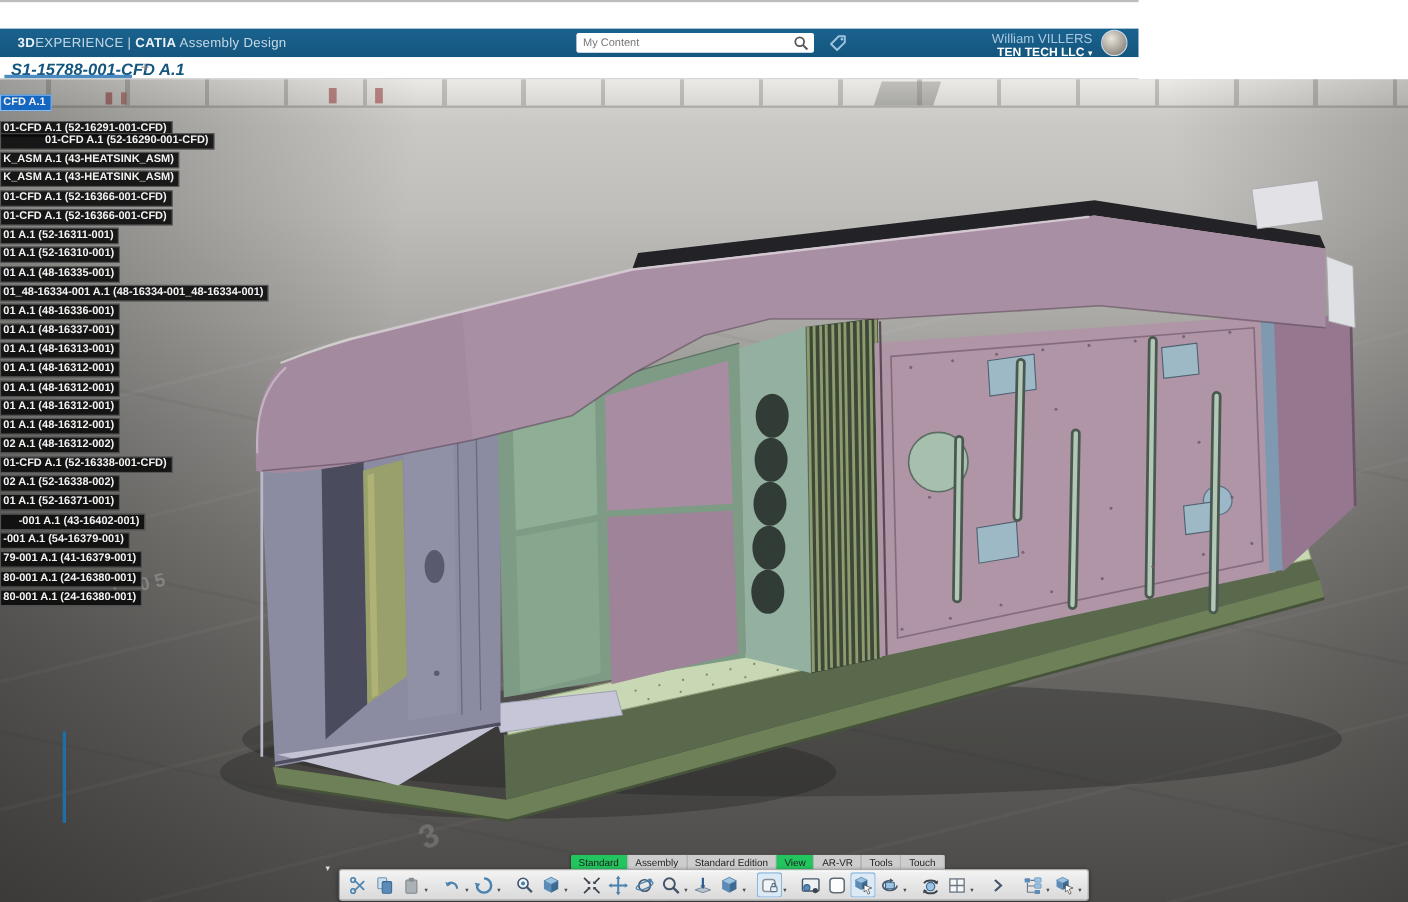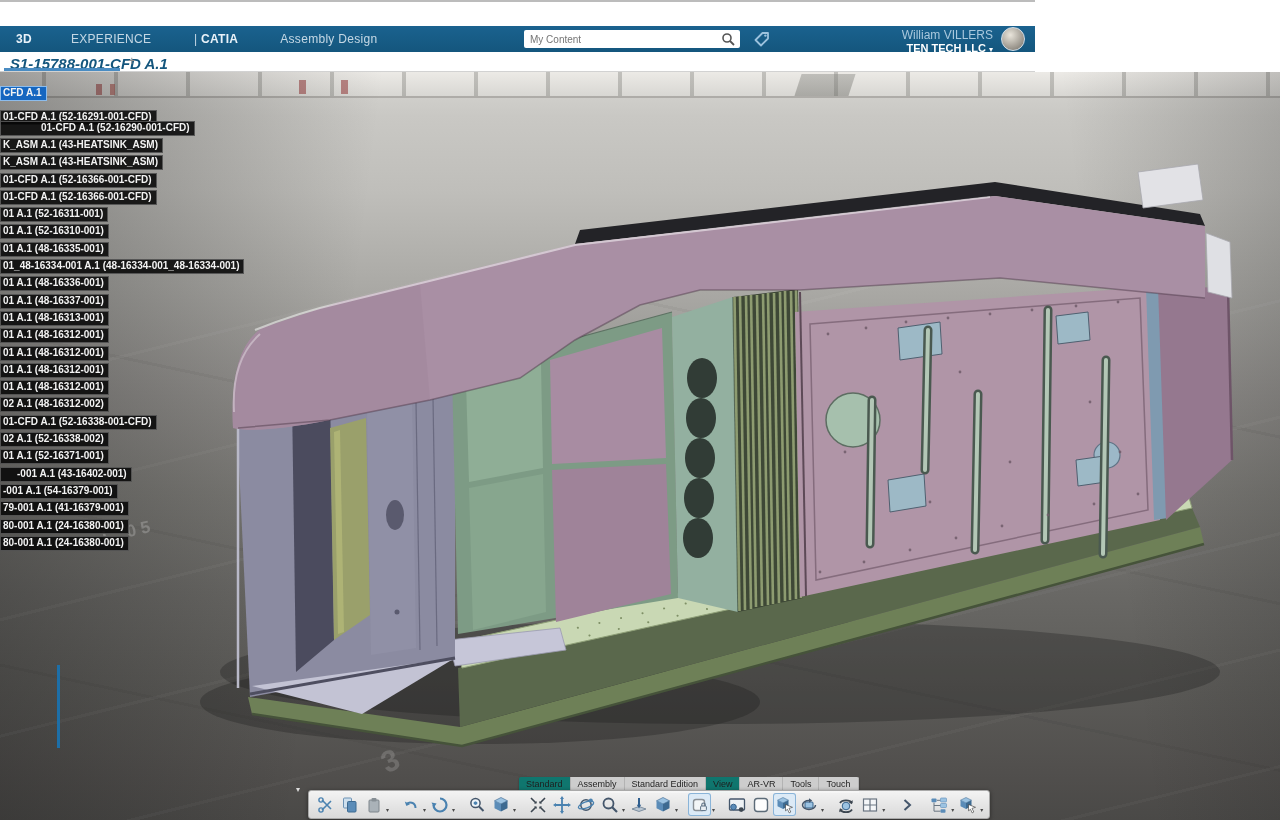--- a/index.html
+++ b/index.html
@@ -7,21 +7,21 @@
               font-family:"Liberation Sans", sans-serif; }
   .stage { position:relative; width:1035px; height:820px; background:#fff; }
 
   
   .topline { position:absolute; top:0; left:0; right:0; height:2px; background:#bcbcbc; }
   .header { position:absolute; top:26px; left:0; right:0; height:26px;
             background:linear-gradient(#1a628f,#14567d); color:#fff; }
   .brand { position:absolute; left:16px; top:0; height:26px; display:flex; align-items:center;
            font-size:12px; letter-spacing:.3px; color:#e9f2f9; white-space:pre; }
   .brand .bold { font-weight:700; }
-  .brand .lite { font-weight:400; opacity:.82;margin-left:39px; }
+  .brand .lite { font-weight:400; opacity:.82; }
   .searchwrap { position:absolute; left:524px; top:4px; width:216px; height:18px;
                 background:#fff; border-radius:2px; display:flex; align-items:center; }
   .searchwrap input { flex:1; border:0; outline:0; background:transparent; font-size:10px;
                       padding:0 6px; color:#333; font-family:inherit; }
   .search-icon { width:18px; height:14px; flex:0 0 auto; margin-right:3px; }
   .tag-icon { position:absolute; left:752px; top:3px; width:20px; height:20px; }
   .userblock { position:absolute; right:42px; top:2px; text-align:right; line-height:1.2; }
   .user-name { font-size:12px; color:#a9c8dd; }
   .user-org  { font-size:11px; font-weight:700; color:#fff; }
   .user-org .chev { font-size:8px; font-weight:400; }
@@ -65,21 +65,21 @@
   .tree-item.selected { background:#1566c0; border-color:#8cbcec; }
   .anchor-line { position:absolute; left:57px; top:593px; width:3px; height:83px; background:#1d6fa8; }
 
   .modelsvg { position:absolute; left:0; top:0; width:1280px; height:748px; }
 
   
   .actiontabs { position:absolute; left:519px; top:777px; height:16px; display:flex;
     font-size:9px; box-shadow:0 1px 2px rgba(0,0,0,.35); border-radius:2px 2px 0 0; overflow:hidden; }
   .ab-tab { padding:2px 7px 1px; background:#cdcdcd; color:#1e1e1e; border-right:1px solid #b3b3b3;
     white-space:nowrap; }
-  .ab-tab.light { background:#0f766e; }
+  .ab-tab.light { background:#22c55e; }
   .toolbar { position:absolute; left:308px; top:790px; height:29px; display:flex; align-items:center;
     padding:0 5px; gap:1px; border:1px solid #a9a9a9; border-radius:3px;
     background:linear-gradient(rgba(249,249,249,.97), rgba(222,222,222,.97));
     box-shadow:0 1px 4px rgba(0,0,0,.45); }
   .tb-icon { width:23px; height:23px; border-radius:3px; display:flex; align-items:center;
     justify-content:center; flex:0 0 auto; }
   .tb-icon svg { width:18px; height:18px; }
   .tb-icon.active { background:#dceaf6; box-shadow:inset 0 0 0 1px #8ab4d8; }
   .tb-caret { font-size:6px; color:#4a4a4a; margin:9px 1px 0 0; flex:0 0 auto; }
   .tb-sep { width:7px; flex:0 0 auto; }

